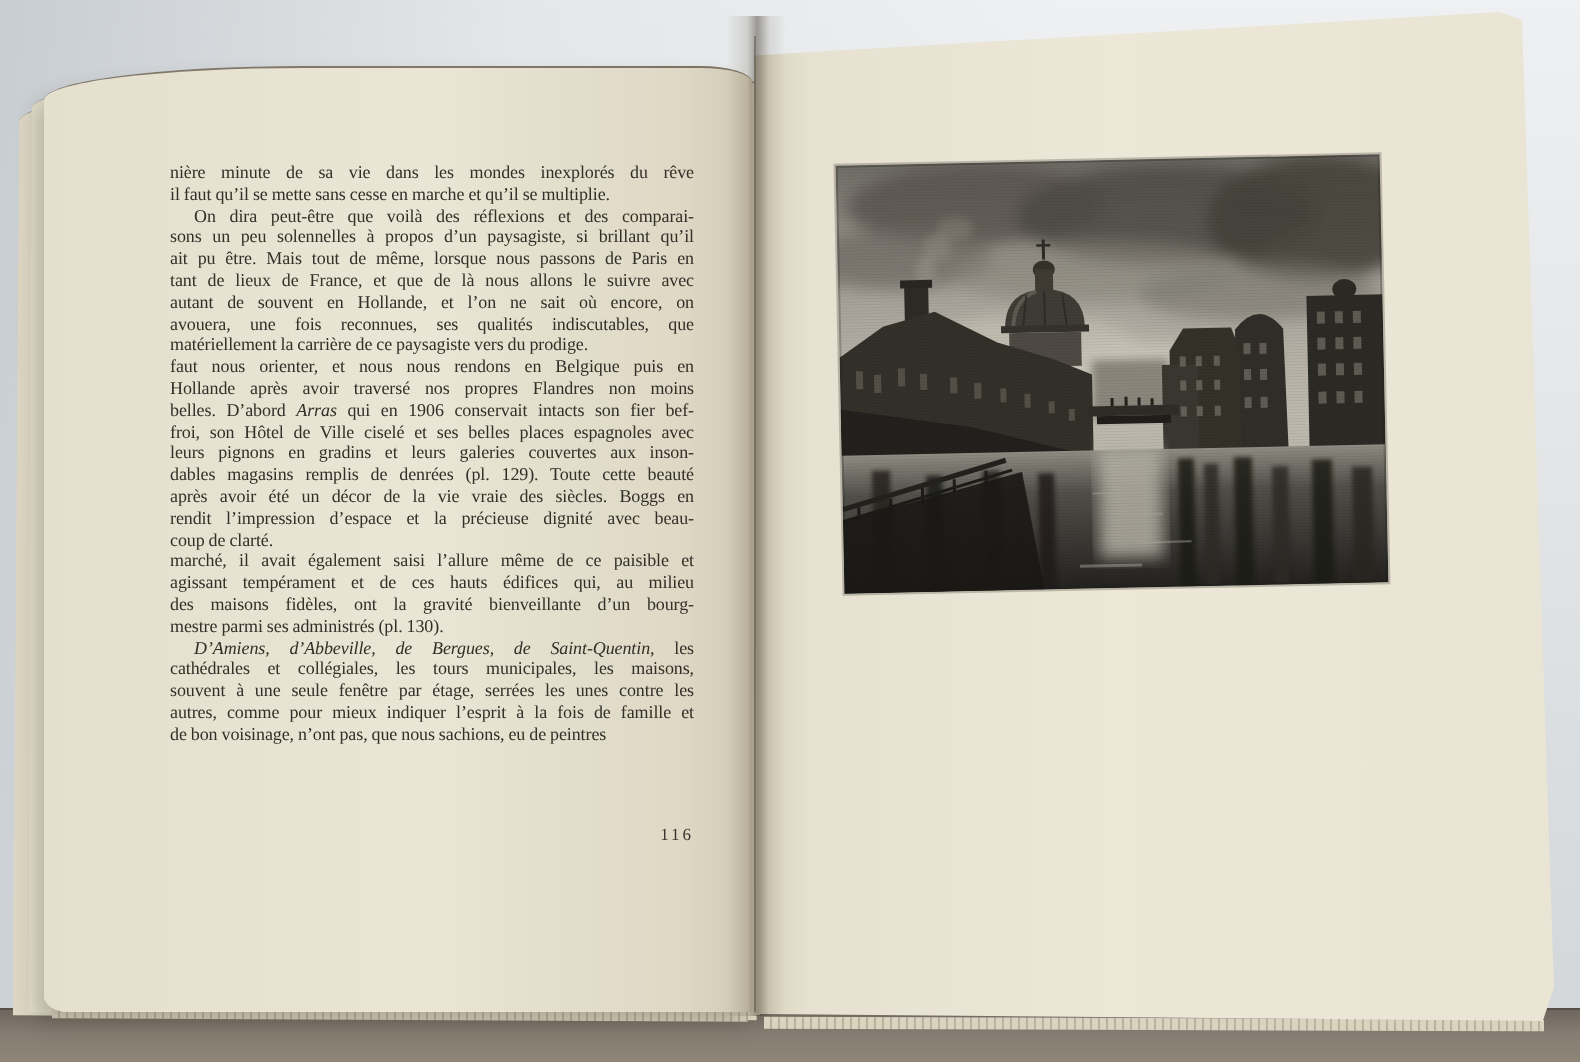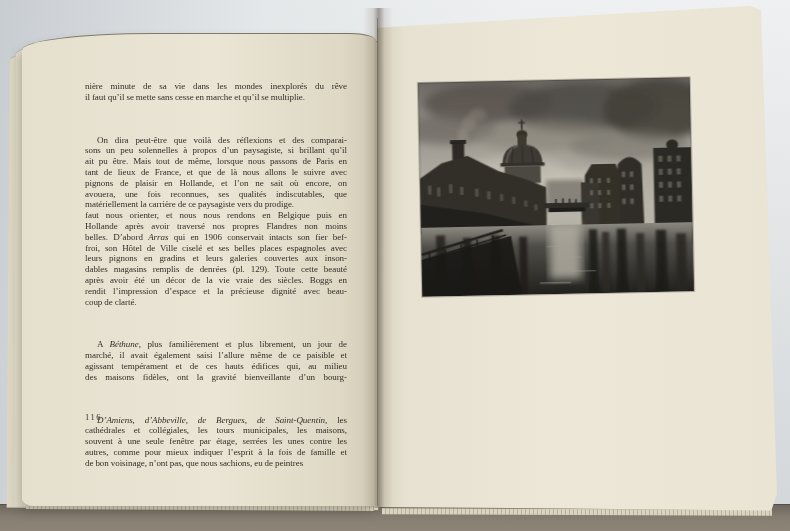--- a/index.html
+++ b/index.html
@@ -31,22 +31,22 @@
   .gutter-shadow{position:absolute;left:363px;top:8px;width:30px;height:500px;pointer-events:none;
     background:linear-gradient(to right, rgba(80,65,45,0) 0%, rgba(80,65,45,.16) 35%, rgba(48,38,26,.42) 52%, rgba(80,65,45,.12) 72%, rgba(80,65,45,0) 100%);}
   .gutter-shadow::after{content:"";position:absolute;left:14px;top:10px;width:1px;height:488px;background:rgba(50,40,28,.35);}
 
   
   .text-block{position:absolute;left:63px;top:47px;width:262px;color:#332e28;
     font-size:9px;line-height:10.8px;letter-spacing:-0.05px;word-spacing:-0.2px;}
   .line{height:10.8px;overflow:hidden;text-align:justify;}
   .line.j{text-align-last:justify;}
   .line.last{text-align:right;text-align-last:left;}
-  .line.ind{text-indent:12px;margin-top:32px;}
-  .page-number{position:absolute;left:63px;top:378px;width:262px;text-align:left;
+  .line.ind{text-indent:12px;}
+  .page-number{position:absolute;left:63px;top:378px;width:262px;text-align:right;
     font-size:8.5px;letter-spacing:1.5px;color:#3a352e;}
 
   
   .plate{position:absolute;left:43px;top:74px;width:272px;height:214px;transform:rotate(-1.2deg);
     box-shadow:0 0 0 1px rgba(45,40,32,.25);background:#a19d94;overflow:hidden;}
   .plate svg{display:block;width:272px;height:214px;}
 </style>
 </head>
 <body>
 
@@ -59,36 +59,36 @@
   <div class="edge-bottom edge-br"></div>
 
   <div class="page page-left">
     <div class="text-block">
         <div class="line j"><span>nière minute de sa vie dans les mondes inexplorés du rêve</span></div>
         <div class="line last"><span>il faut qu’il se mette sans cesse en marche et qu’il se multiplie.</span></div>
         <div class="line j ind"><span>On dira peut-être que voilà des réflexions et des comparai-</span></div>
         <div class="line j"><span>sons un peu solennelles à propos d’un paysagiste, si brillant qu’il</span></div>
         <div class="line j"><span>ait pu être. Mais tout de même, lorsque nous passons de Paris en</span></div>
         <div class="line j"><span>tant de lieux de France, et que de là nous allons le suivre avec</span></div>
-        <div class="line j"><span>pignons de plaisir en Hollande, et l’on ne sait où encore, on</span></div>
+        <div class="line j"><span>autant de souvent en Hollande, et l’on ne sait où encore, on</span></div>
         <div class="line j"><span>avouera, une fois reconnues, ses qualités indiscutables, que</span></div>
         <div class="line last"><span>matériellement la carrière de ce paysagiste vers du prodige.</span></div>
         <div class="line j"><span>faut nous orienter, et nous nous rendons en Belgique puis en</span></div>
         <div class="line j"><span>Hollande après avoir traversé nos propres Flandres non moins</span></div>
         <div class="line j"><span>belles. D’abord </span><i>Arras</i><span> qui en 1906 conservait intacts son fier bef-</span></div>
         <div class="line j"><span>froi, son Hôtel de Ville ciselé et ses belles places espagnoles avec</span></div>
         <div class="line j"><span>leurs pignons en gradins et leurs galeries couvertes aux inson-</span></div>
         <div class="line j"><span>dables magasins remplis de denrées (pl. 129). Toute cette beauté</span></div>
         <div class="line j"><span>après avoir été un décor de la vie vraie des siècles. Boggs en</span></div>
         <div class="line j"><span>rendit l’impression d’espace et la précieuse dignité avec beau-</span></div>
         <div class="line last"><span>coup de clarté.</span></div>
-        <div class="line j ind"><span>A </span><i>Béthune</i><span>, plus familièrement et plus librement, un jour de</span></div>
         <div class="line j"><span>marché, il avait également saisi l’allure même de ce paisible et</span></div>
         <div class="line j"><span>agissant tempérament et de ces hauts édifices qui, au milieu</span></div>
         <div class="line j"><span>des maisons fidèles, ont la gravité bienveillante d’un bourg-</span></div>
+        <div class="line last"><span>mestre parmi ses administrés (pl. 130).</span></div>
         <div class="line j ind"><i>D’Amiens</i><span>, </span><i>d’Abbeville</i><span>, </span><i>de Bergues</i><span>, </span><i>de Saint-Quentin</i><span>, les</span></div>
         <div class="line j"><span>cathédrales et collégiales, les tours municipales, les maisons,</span></div>
         <div class="line j"><span>souvent à une seule fenêtre par étage, serrées les unes contre les</span></div>
         <div class="line j"><span>autres, comme pour mieux indiquer l’esprit à la fois de famille et</span></div>
         <div class="line last"><span>de bon voisinage, n’ont pas, que nous sachions, eu de peintres</span></div>
       </div>
     <div class="page-number">116</div>
   </div>
 
   <div class="page page-right">

